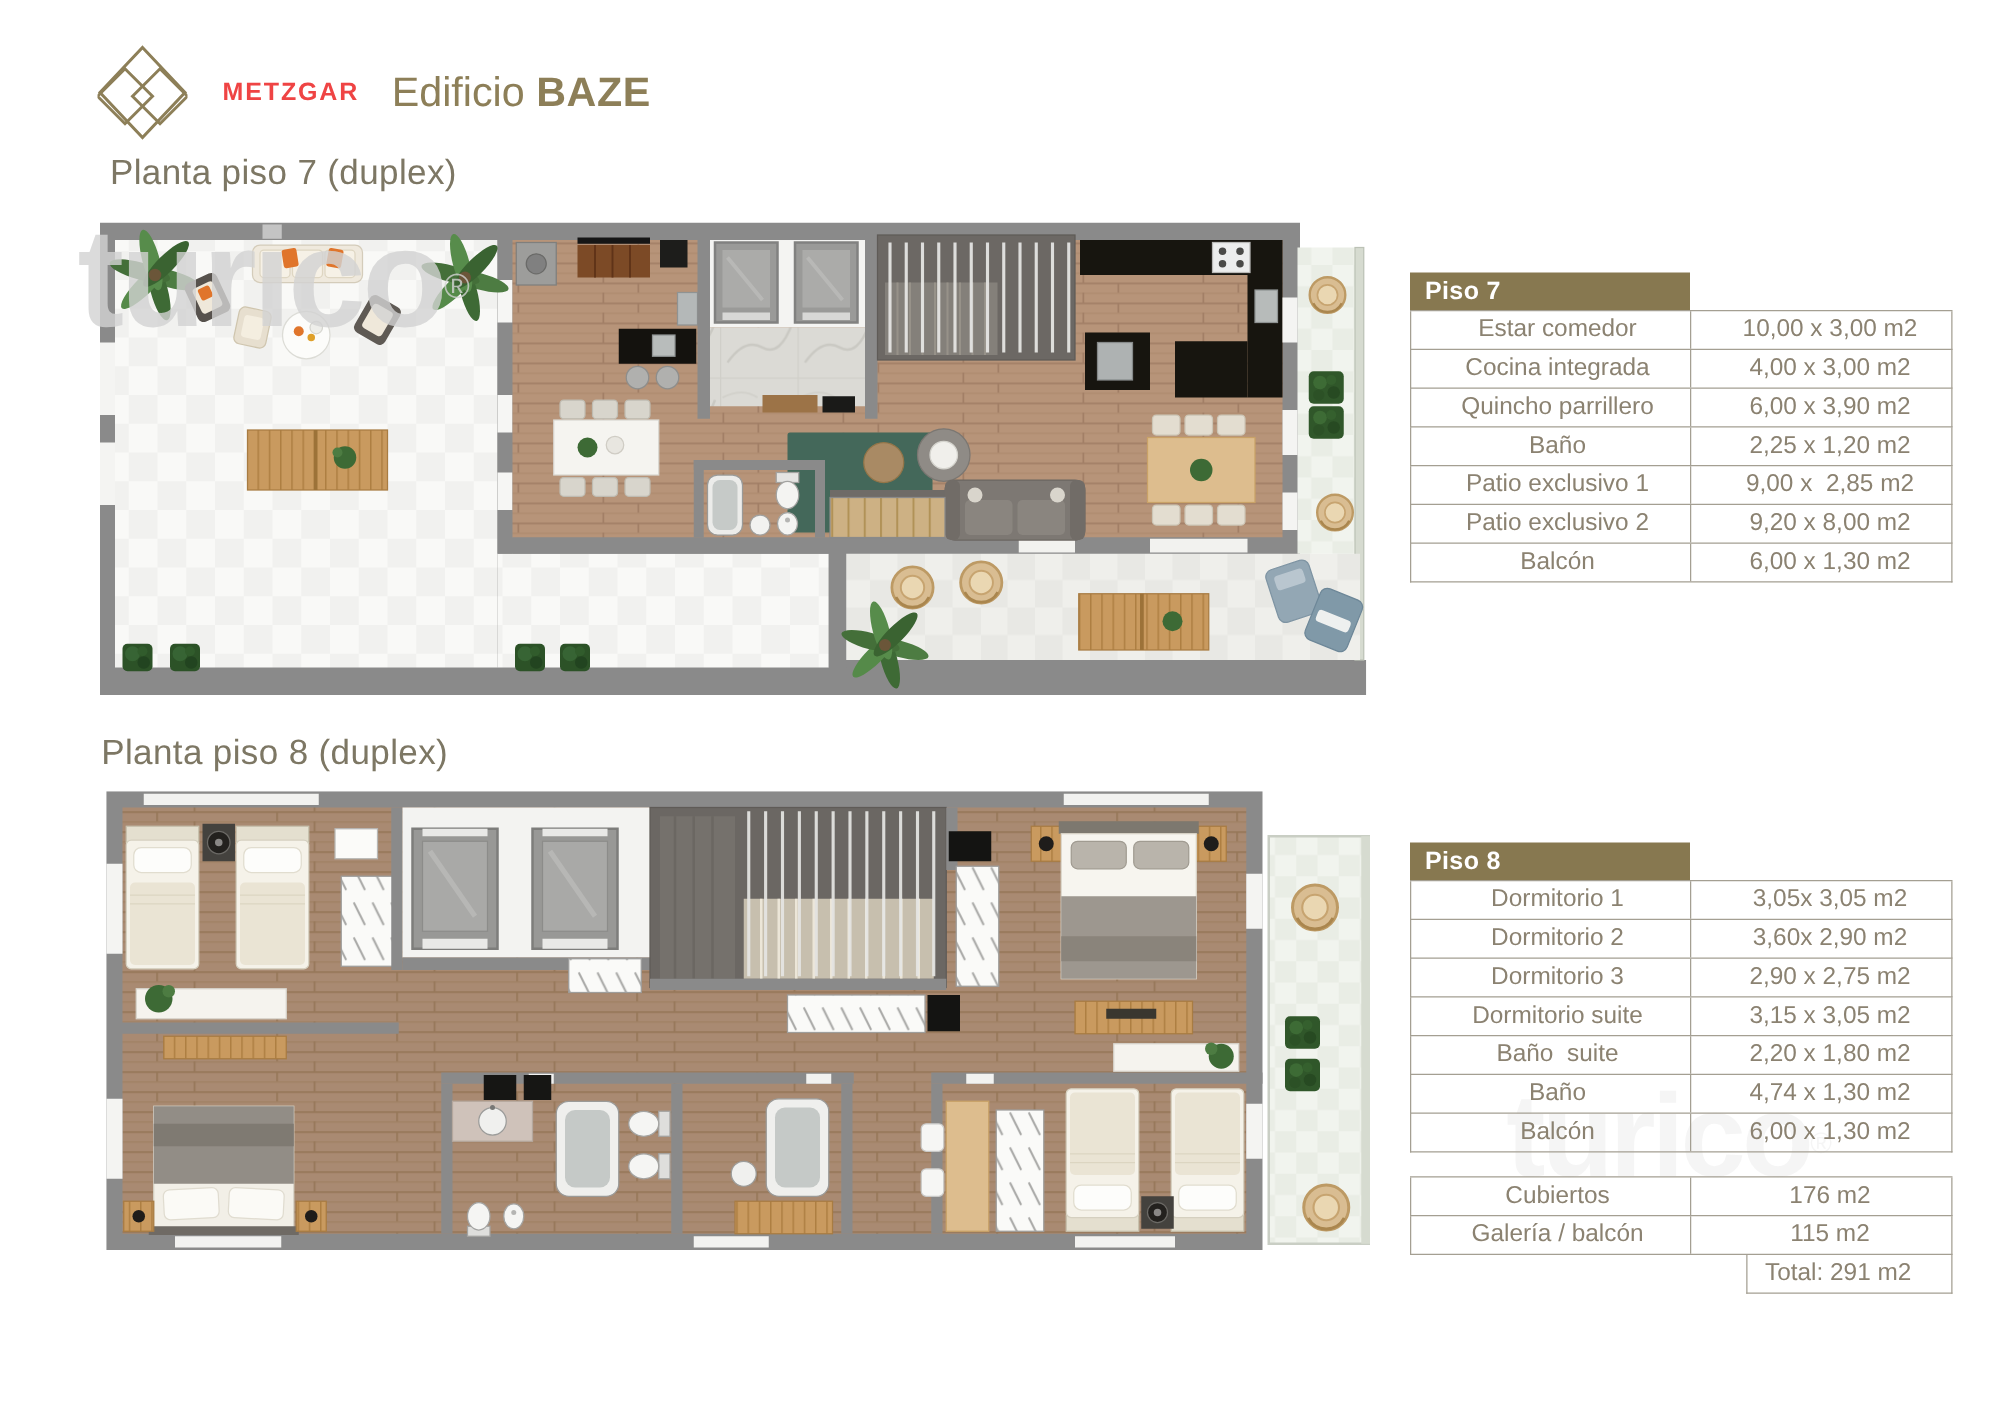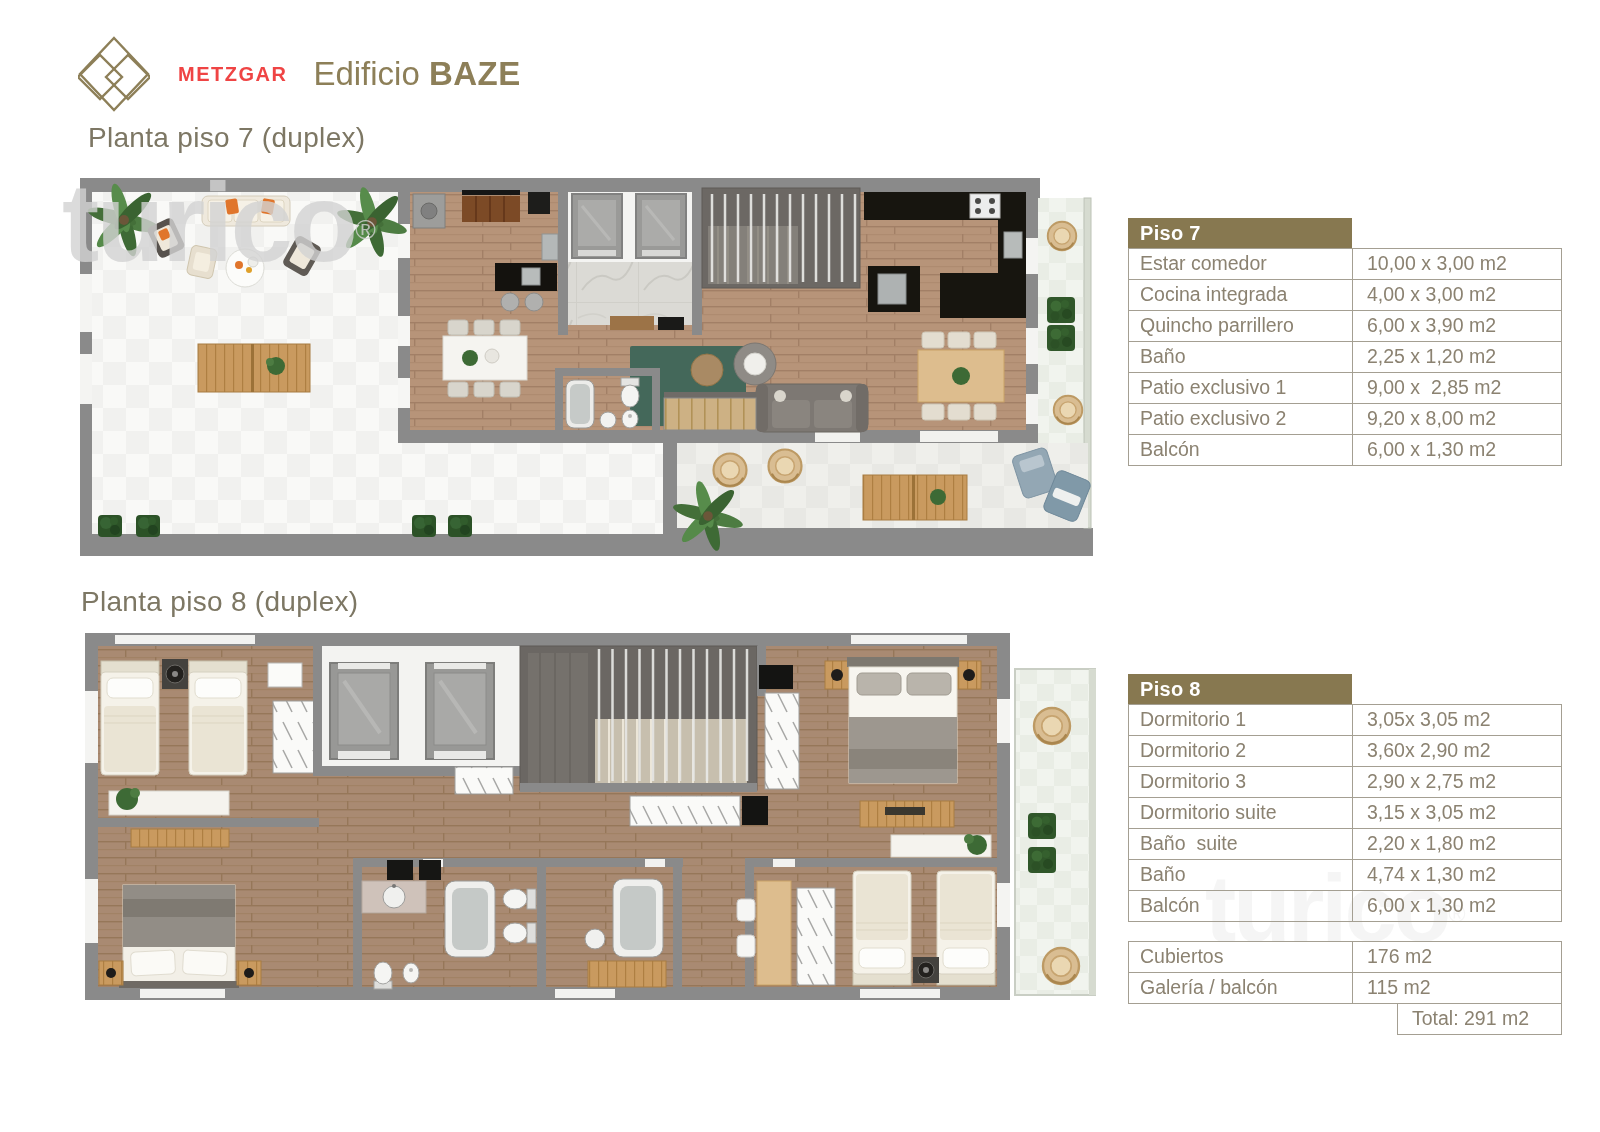--- a/index.html
+++ b/index.html
@@ -22,21 +22,21 @@
   
   .wm{position:absolute;font-weight:700;letter-spacing:-3px;color:#d3d3d3;opacity:.8;z-index:6;pointer-events:none;}
   .wm sup{font-size:.25em;font-weight:400;vertical-align:70%;}
   #wm1{left:62px;top:158px;font-size:112px;}
   #wm2{left:1205px;top:855px;font-size:94px;opacity:.22;z-index:1;}
   
   .dim-table{position:absolute;left:1128px;width:434px;font-size:19.5px;color:#8b8271;z-index:3;}
   #t7{top:198px;margin-top:20px;} #t8{top:674px;} #tsum{top:941px;}
   .t-head{width:224px;height:30px;background:#877850;color:#ffffff;font-weight:700;font-size:20px;
           line-height:30px;padding-left:12px;box-sizing:border-box;letter-spacing:.3px;}
-  .t-body{border-top:1.4px solid #a49f92;}
+  .t-body{border-top:1.4px solid #a49f92;text-align:center;}
   .t-row{display:flex;height:31px;line-height:29px;border:1.4px solid #a49f92;border-top:none;box-sizing:border-box;}
   .t-label{width:224px;border-right:1.4px solid #a49f92;padding-left:11px;box-sizing:border-box;white-space:pre;overflow:hidden;}
   .t-value{flex:1;padding-left:14px;white-space:pre;overflow:hidden;}
   .total-row{display:flex;height:31px;line-height:29px;}
   .total-spacer{width:224px;}
   .total-cell{flex:1;border:1.4px solid #a49f92;border-top:none;padding-left:14px;box-sizing:border-box;white-space:pre;margin-left:45px;}
 </style>
 </head>
 <body>
 

